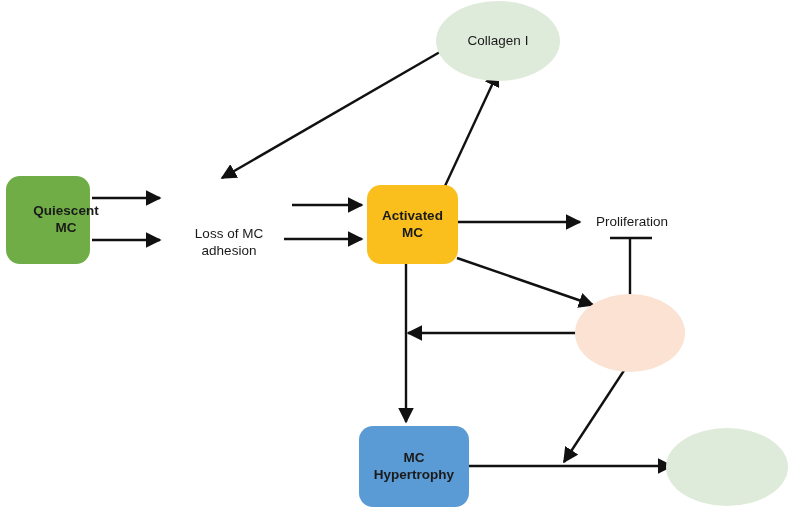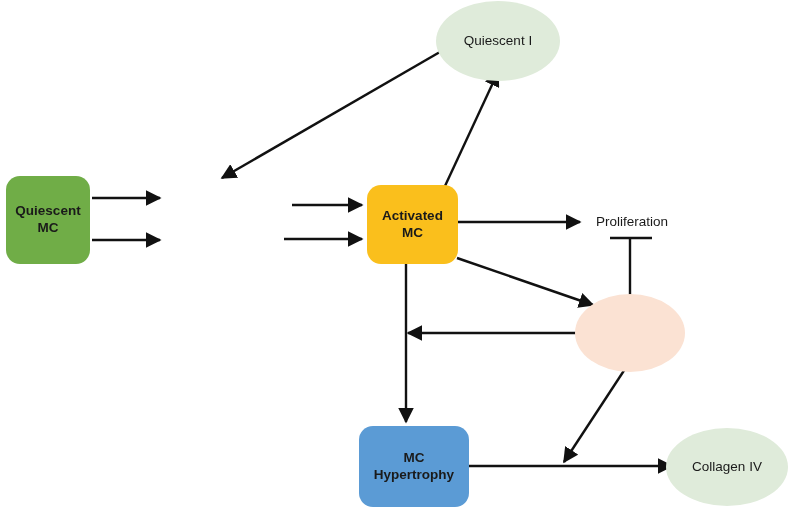--- a/index.html
+++ b/index.html
@@ -102,31 +102,32 @@
 
     <rect x="359" y="426" width="110" height="81" rx="14" ry="14" fill="#5B9BD5"></rect>
 
     <ellipse cx="498" cy="41" rx="62" ry="40" fill="#DFEBDA"></ellipse>
 
     <ellipse cx="630" cy="333" rx="55" ry="39" fill="#FBE2D3"></ellipse>
 
     <ellipse cx="727" cy="467" rx="61" ry="39" fill="#DFEBDA"></ellipse>
   </svg>
 
-  <div class="node-label lbl-box" style="left:6px; top:176px; width:84px; height:88px;border-radius:29px;">Quiescent
+  <div class="node-label lbl-box" style="left:24px; top:176px; width:84px; height:88px;border-radius:29px;">Quiescent
 MC</div>
 
 
+  <div class="node-label lbl-plain" style="left:168px; top:224px; width:122px; height:38px;">Loss of MC
+adhesion</div>
 
   <div class="node-label lbl-box" style="left:367px; top:185px; width:91px; height:79px;border-radius:27px;">Activated
 MC</div>
 
-  <div class="node-label lbl-ellipse" style="left:436px; top:1px; width:124px; height:80px;">Quiescent I</div>
+  <div class="node-label lbl-ellipse" style="left:436px; top:1px; width:124px; height:80px;">Collagen I</div>
 
   <div class="node-label lbl-plain" style="left:586px; top:213px; width:92px; height:18px;">Proliferation</div>
 
 
   <div class="node-label lbl-box" style="left:359px; top:426px; width:110px; height:81px;">MC
 Hypertrophy</div>
 
-  <div class="node-label lbl-ellipse" style="left:666px; top:428px; width:122px; height:78px;">Collagen IV</div>
 
 </div>
 
 </body></html>

